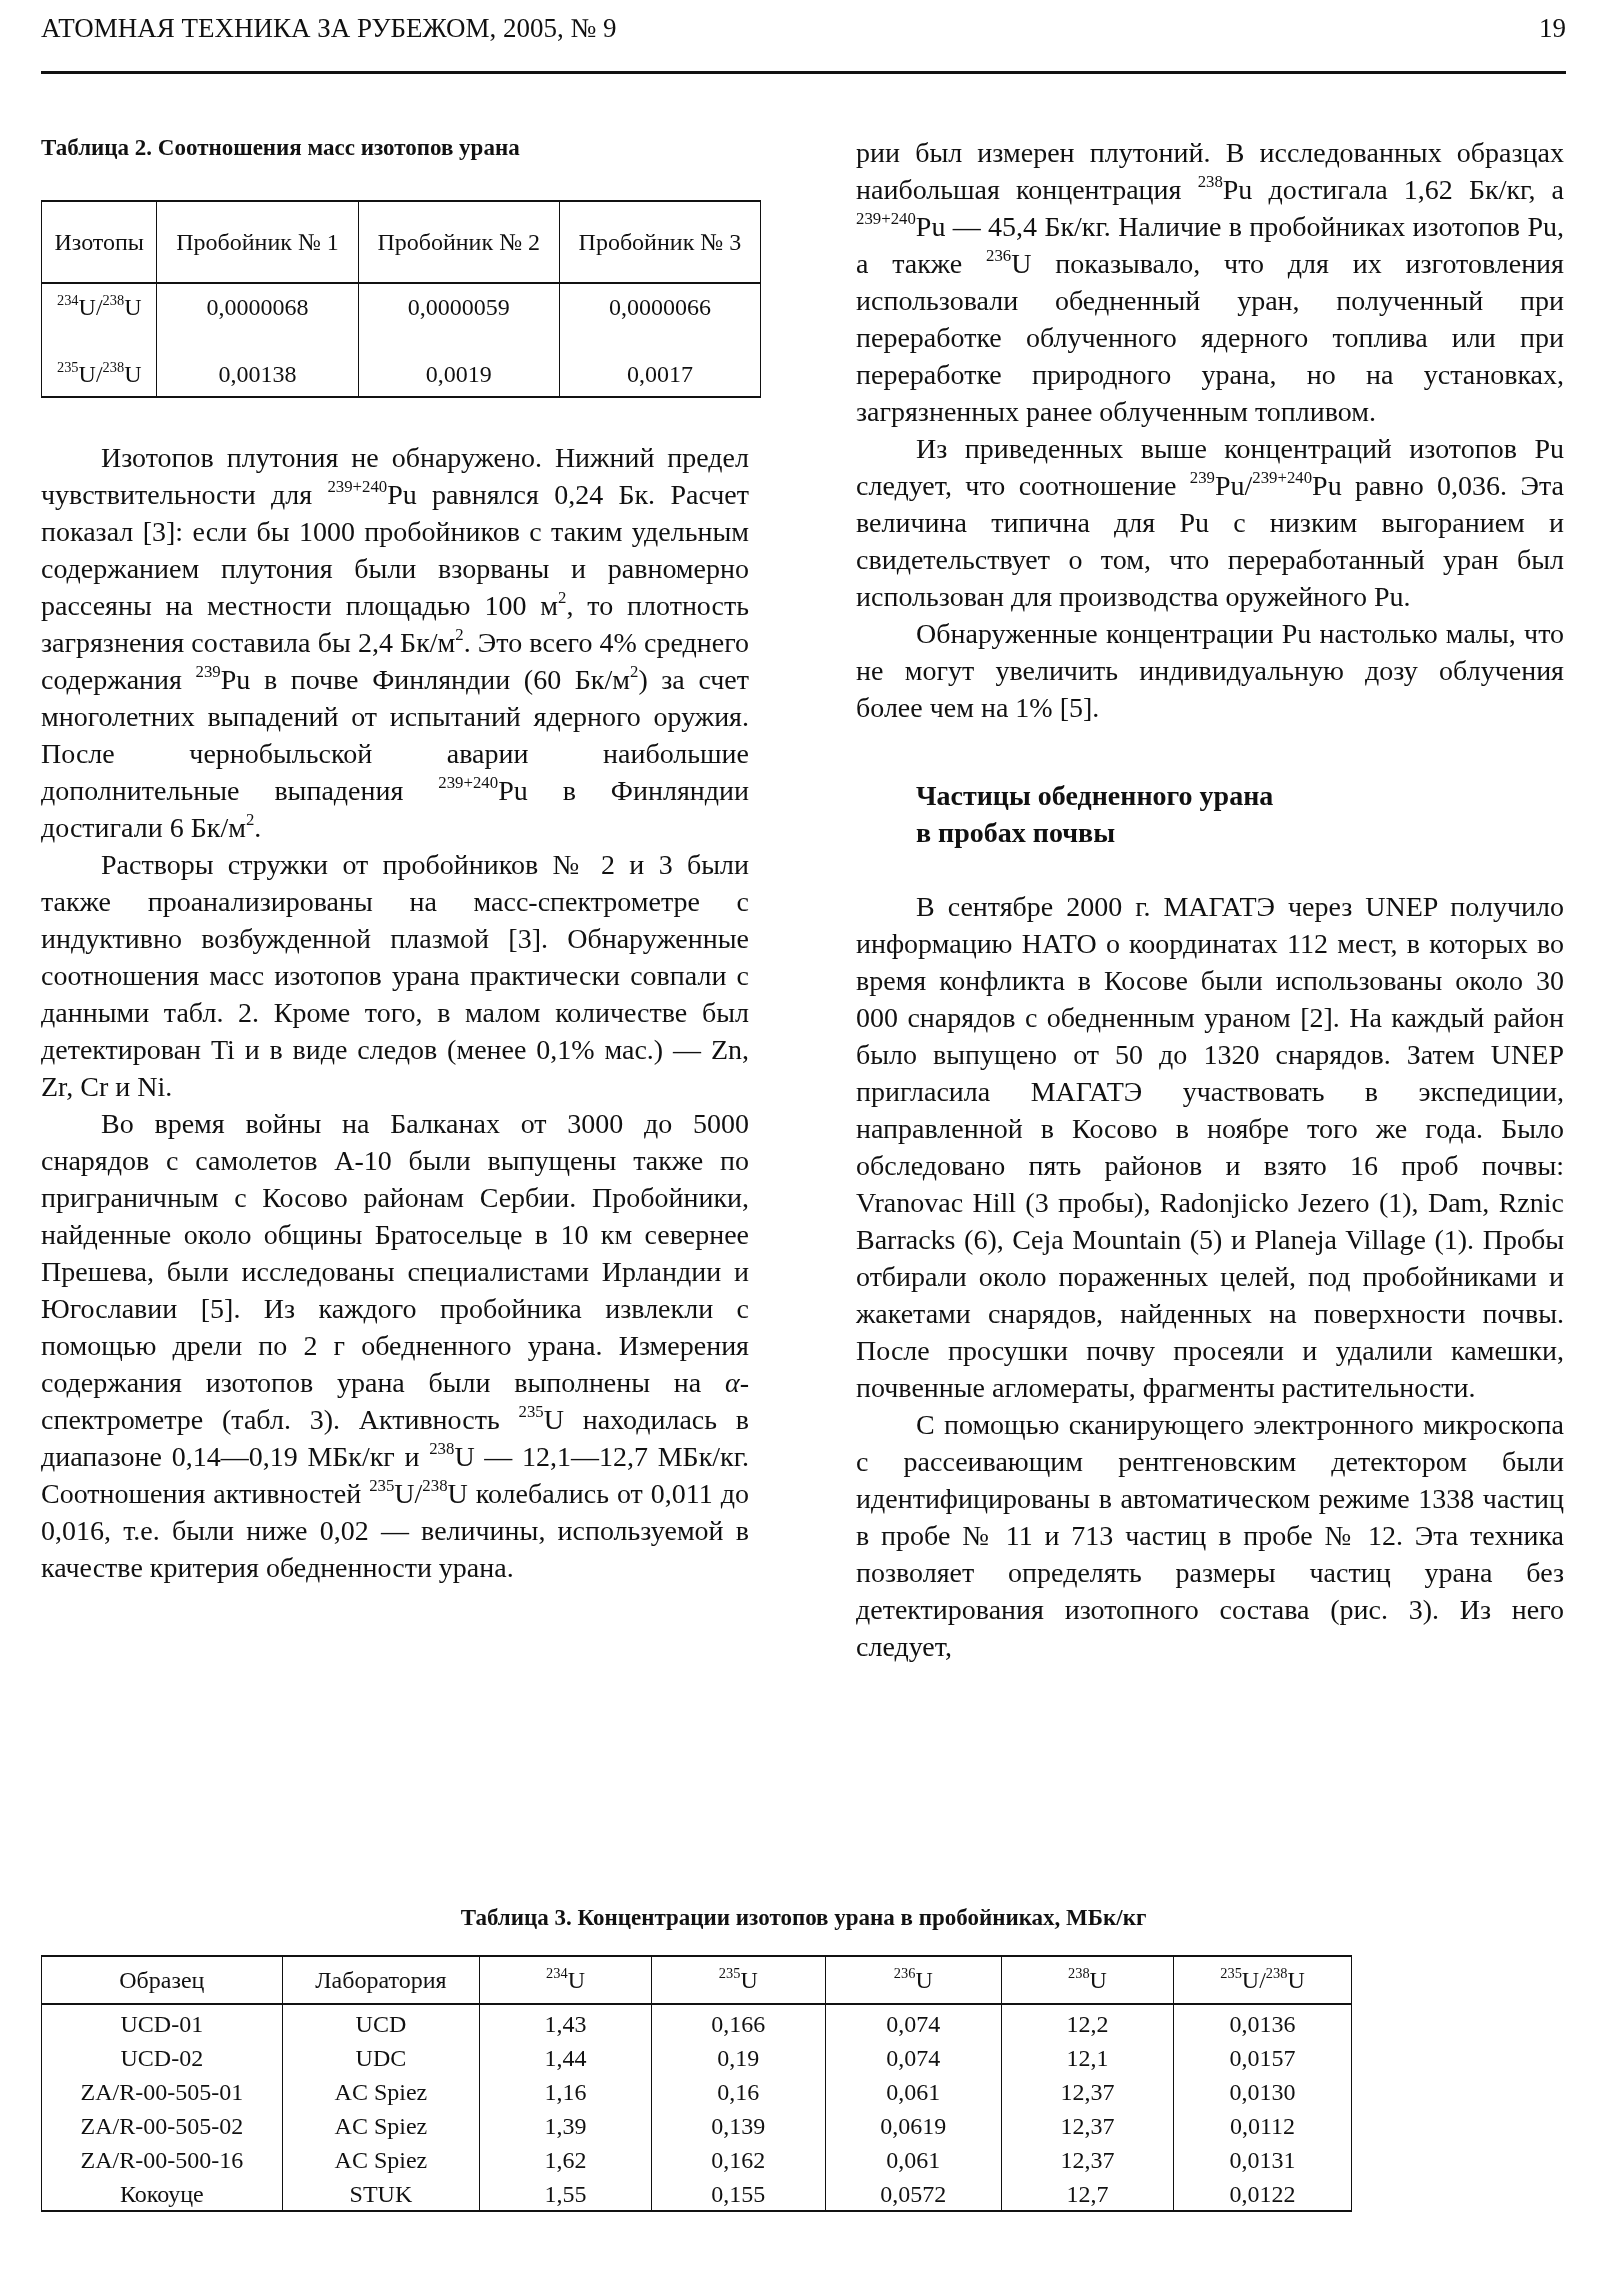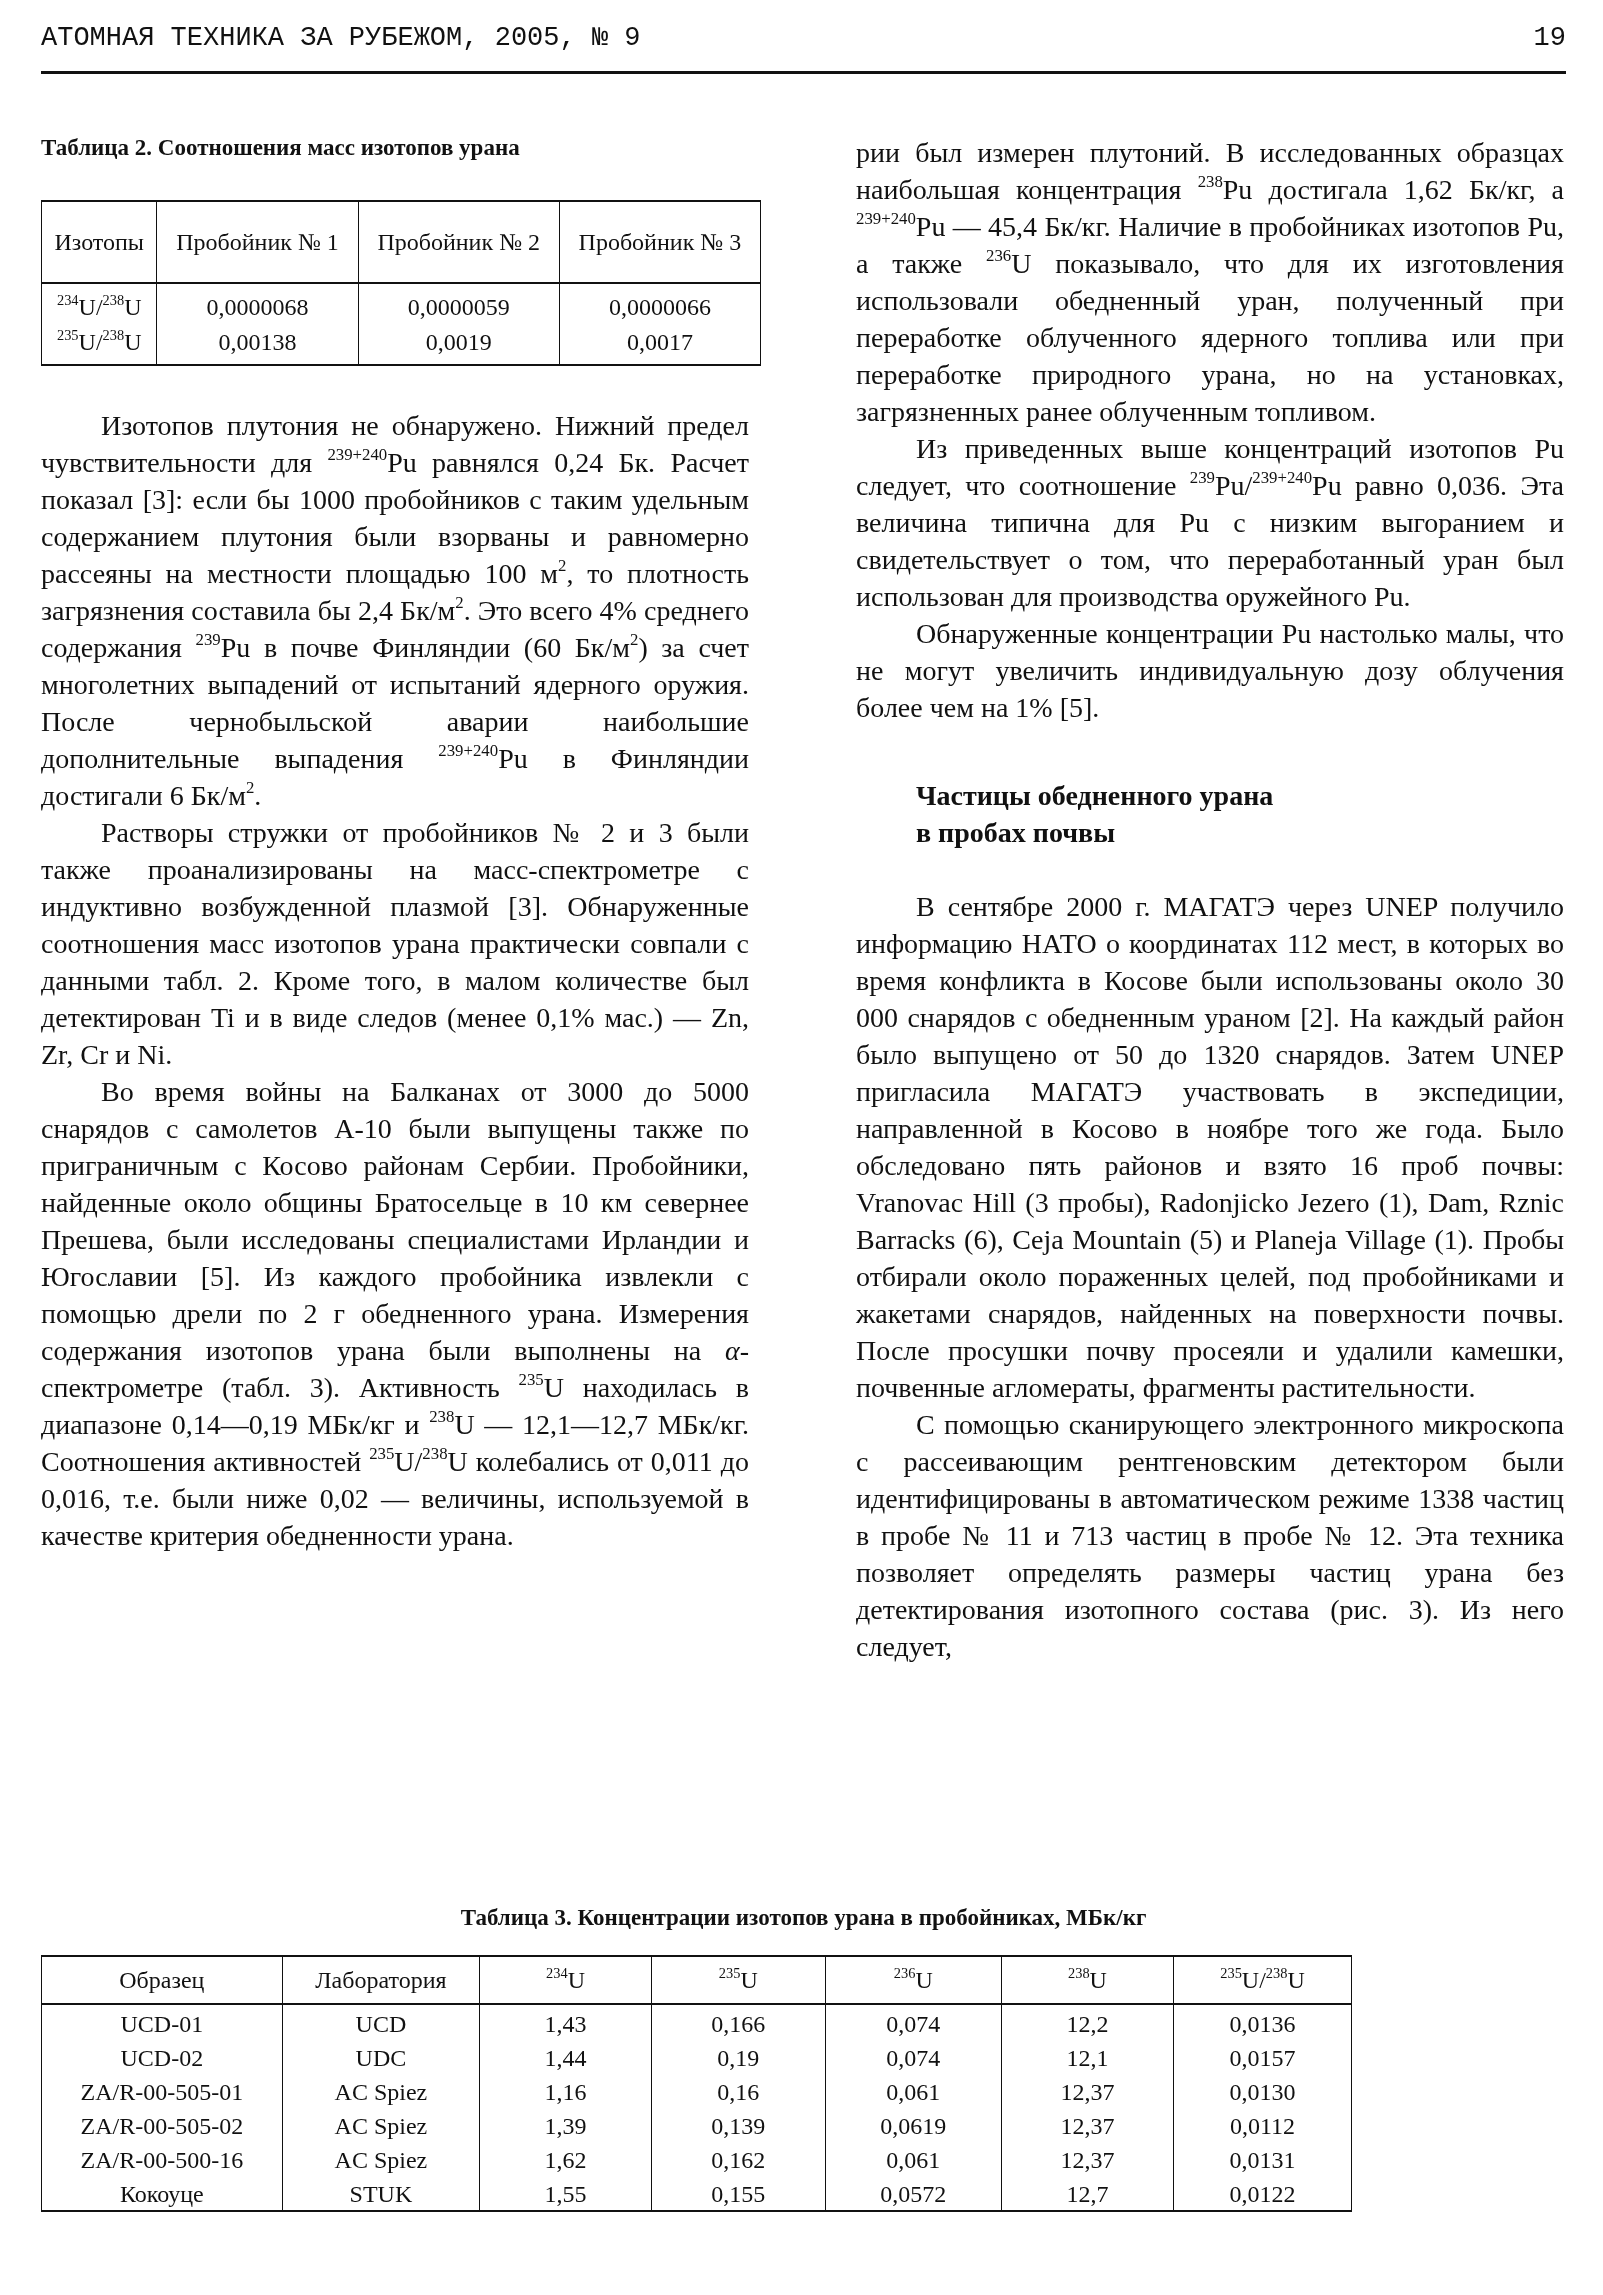--- a/index.html
+++ b/index.html
@@ -4,42 +4,42 @@
 <style>
   html, body { margin: 0; padding: 0; background: #ffffff; }
   body {
     width: 1603px; height: 2295px; position: relative; overflow: hidden;
     font-family: "Liberation Serif", "DejaVu Serif", serif; color: #111;
   }
   .header {
     position: absolute; left: 41px; top: 27px; width: 1525px; height: 47px;
     border-bottom: 3.3px solid #111;
     display: flex; justify-content: space-between; align-items: flex-end;
-    font-size: 27px; padding-bottom: 18px; box-sizing: border-box; font-family: Liberation Mono, monospace;
+    font-size: 27px; padding-bottom: 27px; box-sizing: border-box;
   }
   .col {
     position: absolute; top: 134px; width: 708px;
     font-size: 28px; line-height: 37px; text-align: justify;
   }
   .col.left { left: 41px; }
   .col.right { left: 856px; }
   .col p { margin: 0; text-indent: 60px; hyphens: manual; }
   .col p.noindent { text-indent: 0; }
   .tcap {
     font-weight: bold; font-size: 23px; font-stretch: condensed;
     line-height: 27px; margin: 0 0 39px 0; text-align: left;
   }
   sup { font-size: 0.6em; line-height: 0; vertical-align: 0.7em; }
   table.t2 {
     width: 720px; border-collapse: collapse; font-size: 24px; line-height: 27px;
     border-top: 2.7px solid #111; border-bottom: 2.7px solid #111; margin-bottom: 41px;
   }
   table.t2 th, table.t2 td {
     border-left: 1.3px solid #111; border-right: 1.3px solid #111;
-    text-align: center; font-weight: normal; padding: 0 4px;
+    text-align: center; font-weight: normal; padding: 16px 4px;
   }
   table.t2 th { border-bottom: 2px solid #111; height: 75px; padding: 2.7px 4px; }
   table.t2 td { height: 35px; }
   table.t2 tbody tr:first-child td { padding-top: 5.3px; }
   table.t2 tbody tr:last-child td { padding-bottom: 4px; }
   .subhead {
     font-weight: bold; font-size: 28px; line-height: 37px;
     margin: 51px 0 37px 60px; text-align: left;
   }
   .t3wrap { position: absolute; left: 41px; top: 1904px; width: 1525px; }

